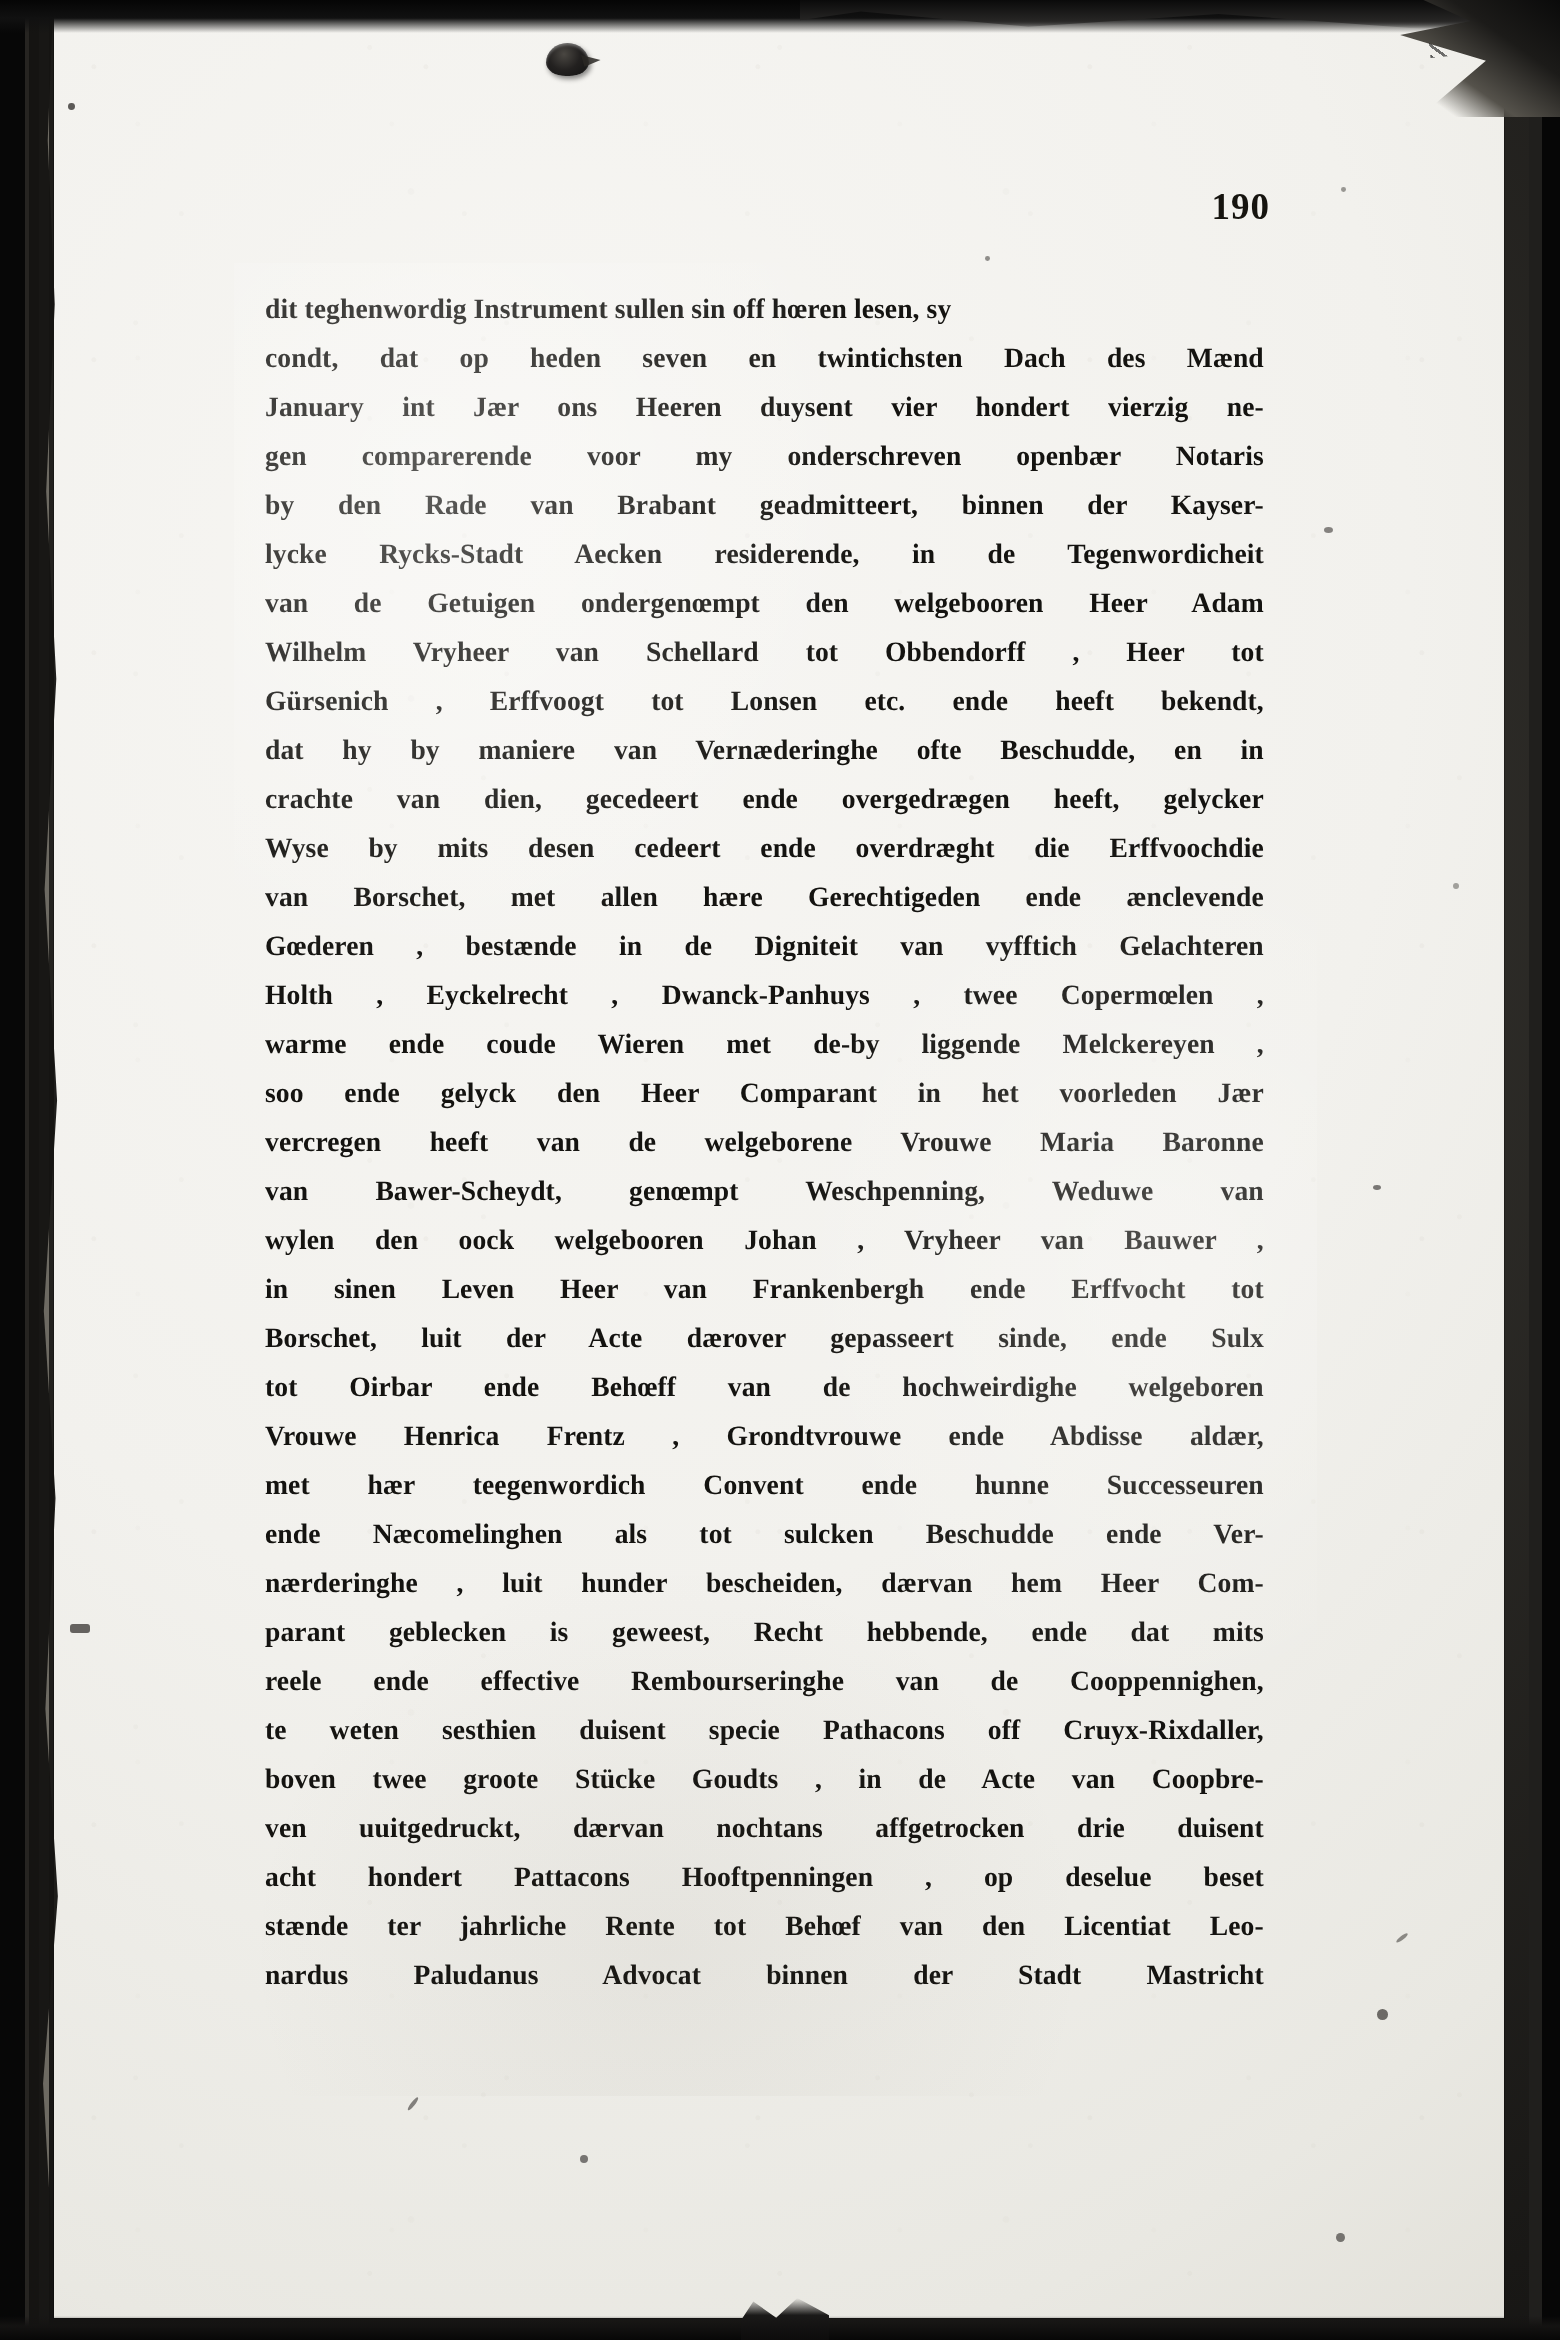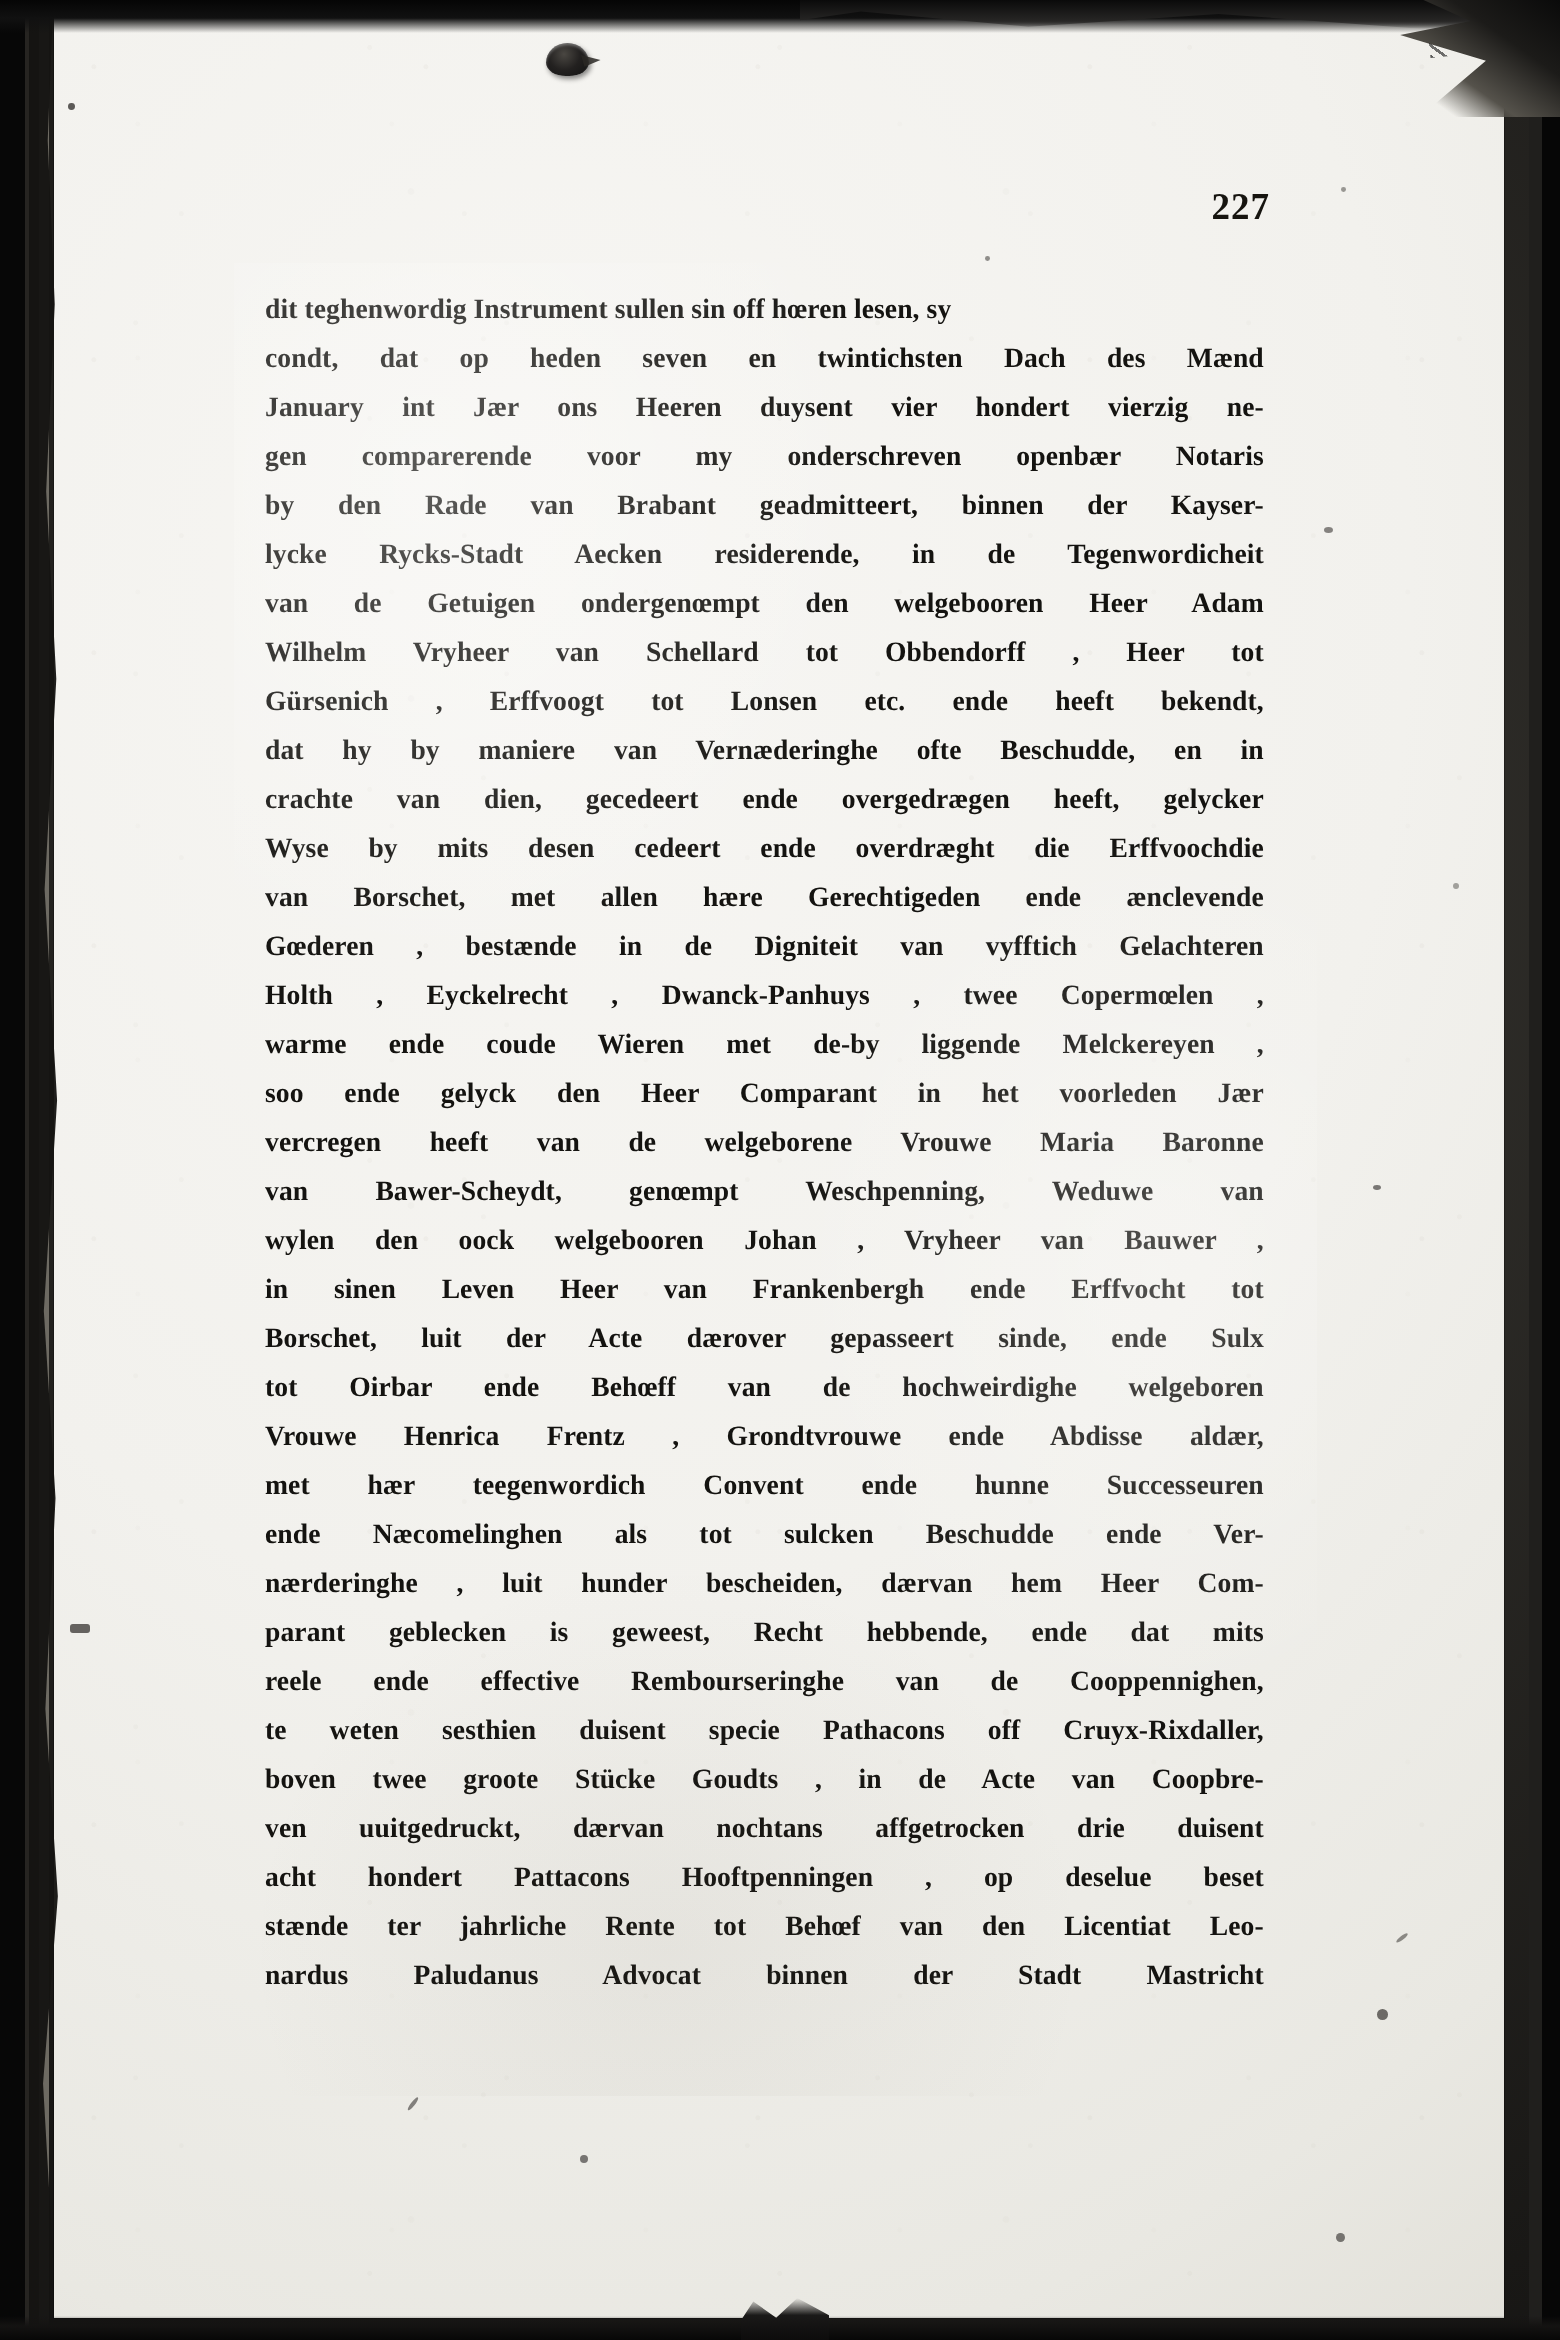--- a/index.html
+++ b/index.html
@@ -175,21 +175,21 @@
 <body>
 
 <div id="scan">
 
   <div class="bed"></div>
 
   <div class="page">
     <div class="grain"></div>
   </div>
 
-  <div class="folio">227</div>
+  <div class="folio">190</div>
 
   <div class="textblock">
       <div class="ln">dit teghenwordig Instrument sullen  sin off hœren lesen,  sy</div>
       <div class="ln j">condt, dat op heden seven en twintichsten Dach des Mænd</div>
       <div class="ln j">January int Jær ons Heeren duysent vier hondert vierzig ne-</div>
       <div class="ln j">gen comparerende voor my onderschreven openbær Notaris</div>
       <div class="ln j">by den Rade van Brabant geadmitteert, binnen der Kayser-</div>
       <div class="ln j">lycke Rycks-Stadt Aecken residerende, in de Tegenwordicheit</div>
       <div class="ln j">van de Getuigen ondergenœmpt den welgebooren Heer Adam</div>
       <div class="ln j">Wilhelm Vryheer van Schellard  tot  Obbendorff ,  Heer  tot</div>

